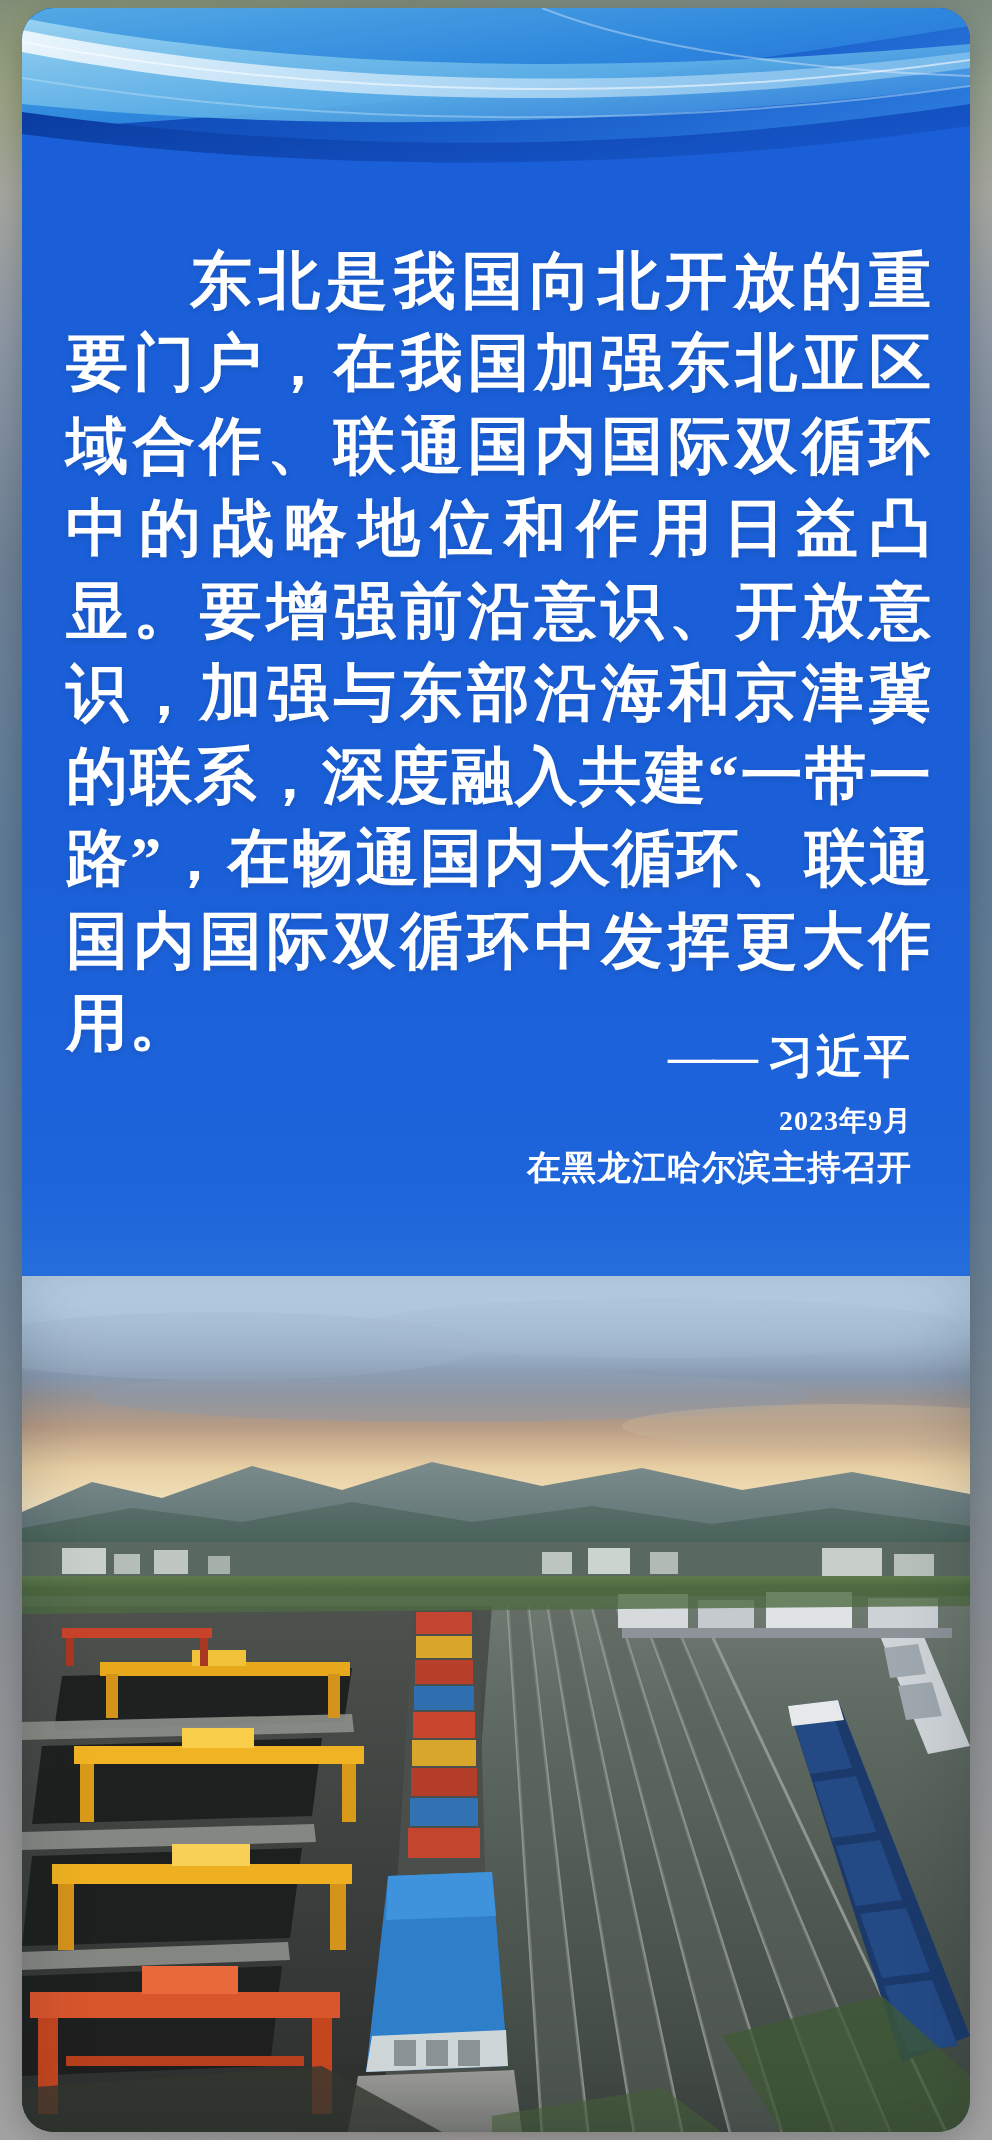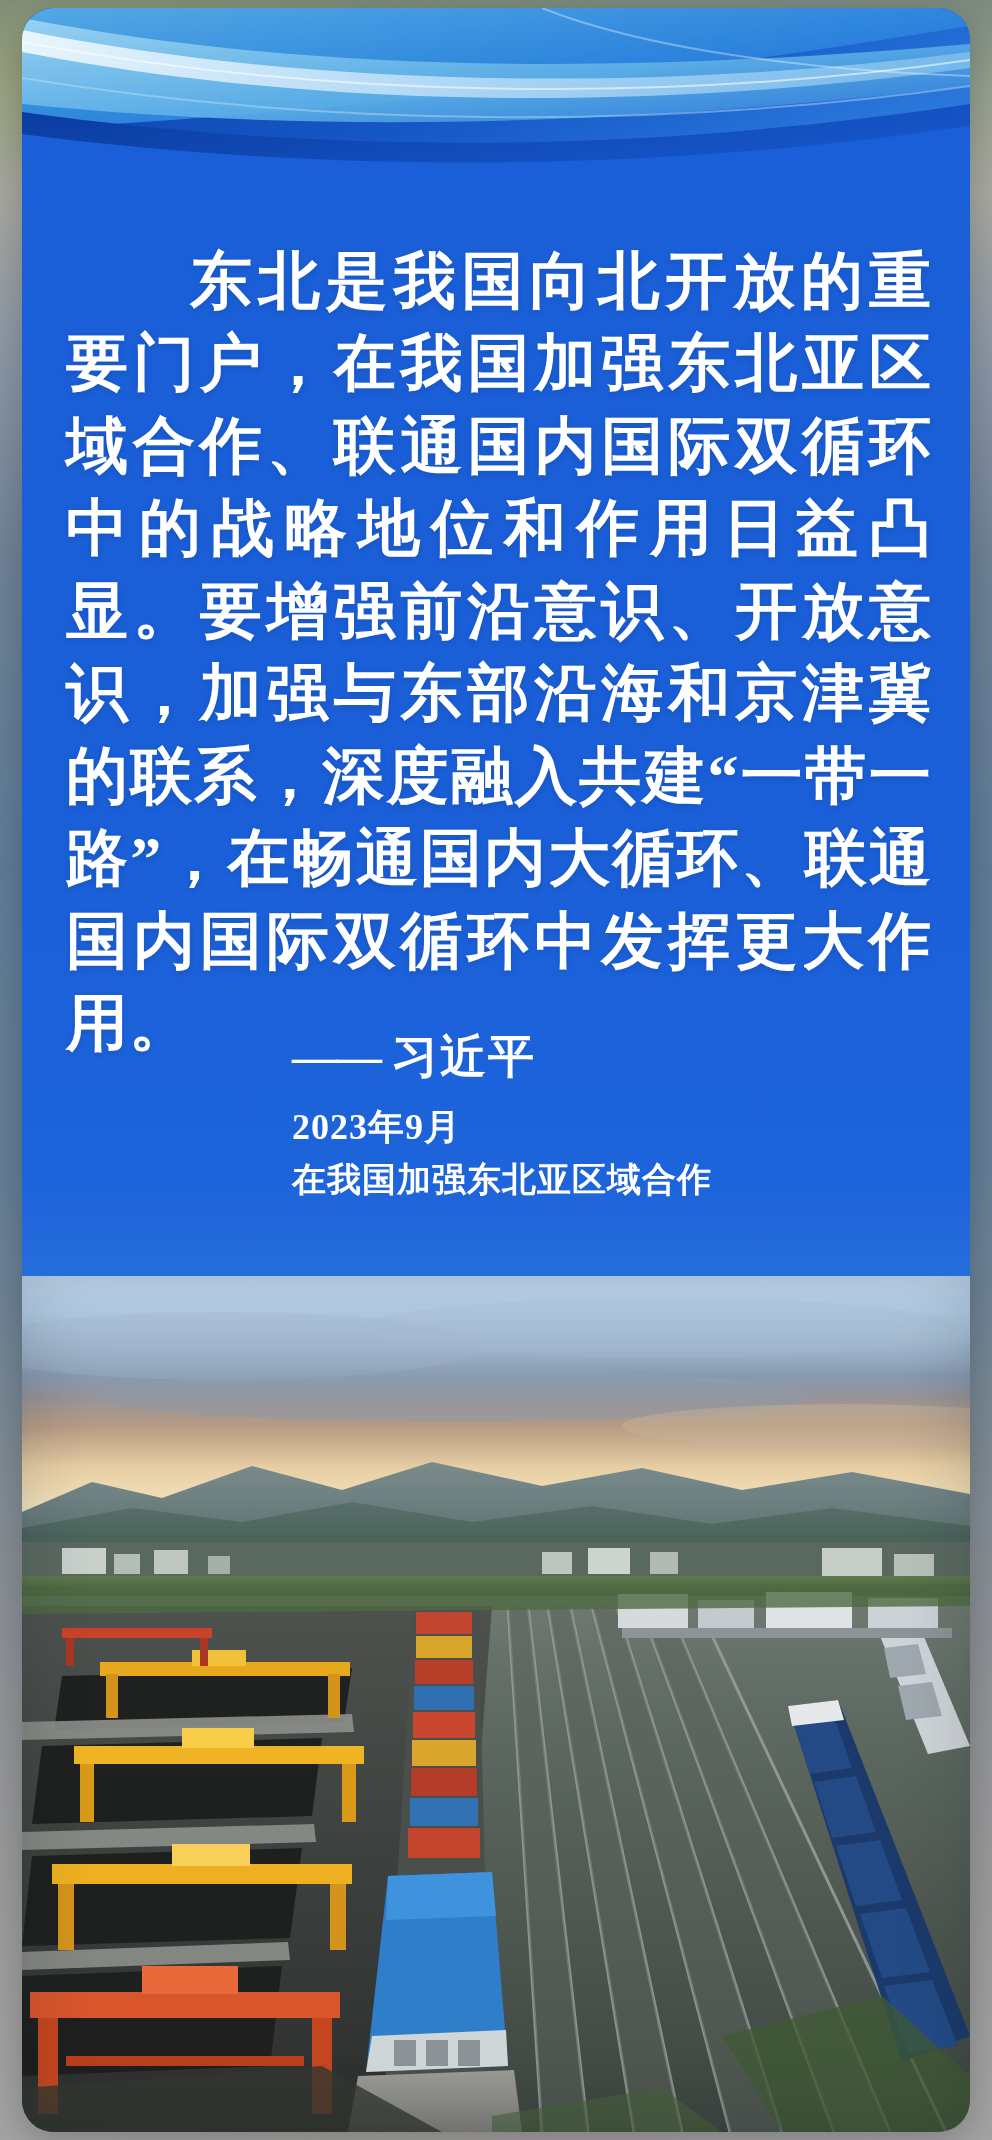--- a/index.html
+++ b/index.html
@@ -102,37 +102,37 @@
     text-shadow: 0 2px 6px rgba(0,0,0,0.12);
     font-family: "Liberation Serif", "DejaVu Serif", serif;
   }
 
   
   .attrib {
     position: absolute;
     right: 58px;
     top: 1020px;
     width: 620px;
-    text-align: left;
+    text-align: right;
     color: #ffffff;
   }
   .attrib .author {
     font-size: 46px;
     font-weight: 700;
     letter-spacing: 2px;
     line-height: 1.25;
     white-space: nowrap;
   }
   .attrib .author .dash {
     letter-spacing: -2px;
     margin-right: 12px;
   }
   .attrib .date {
     margin-top: 14px;
-    font-size: 36px;
+    font-size: 28px;
     font-weight: 700;
     line-height: 1.5;
     letter-spacing: 1px;
   }
   .attrib .meta1,
   .attrib .meta2 {
     font-size: 34px;
     font-weight: 700;
     line-height: 1.55;
     letter-spacing: 1px;
@@ -224,21 +224,21 @@
       </svg>
     </div>
 
     <div class="quote">东北是我国向北开放的重要门户，在我国加强东北亚区域合作、联通国内国际双循环中的战略地位和作用日益凸显。要增强前沿意识、开放意识，加强与东部沿海和京津冀的联系，深度融入共建“一带一路”，在畅通国内大循环、联通国内国际双循环中发挥更大作用。</div>
 
     <div class="attrib">
       <div class="author">
         <span class="dash">——</span><span>习近平</span>
       </div>
       <div class="date">2023年9月</div>
-      <div class="meta1">在我国加强东北亚区域合作</div>
+      <div class="meta1">在黑龙江哈尔滨主持召开</div>
     </div>
 
     <div class="photo-wrap">
       <div class="photo">
         <svg width="948" height="856" viewBox="0 0 948 856" preserveAspectRatio="xMidYMid slice">
           <defs>
             <linearGradient id="sky" x1="0" y1="0" x2="0" y2="1">
               <stop offset="0%" stop-color="#bcd5e8"></stop>
               <stop offset="18%" stop-color="#9db6cd"></stop>
               <stop offset="38%" stop-color="#7e8fa5"></stop>

